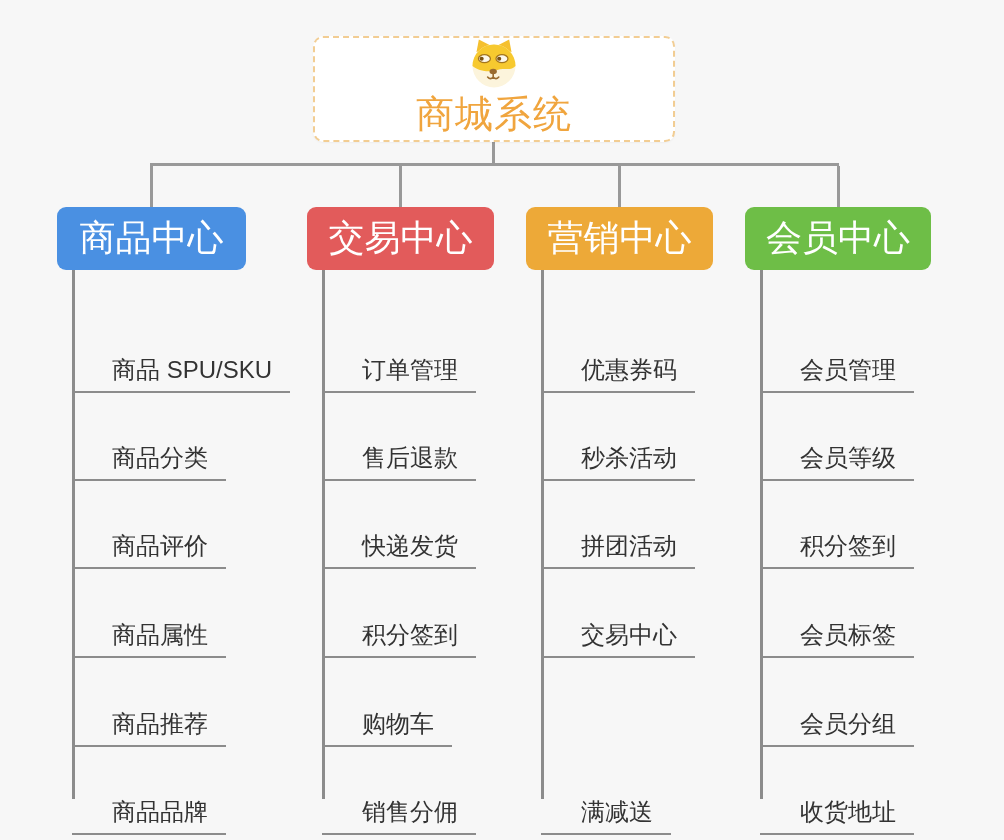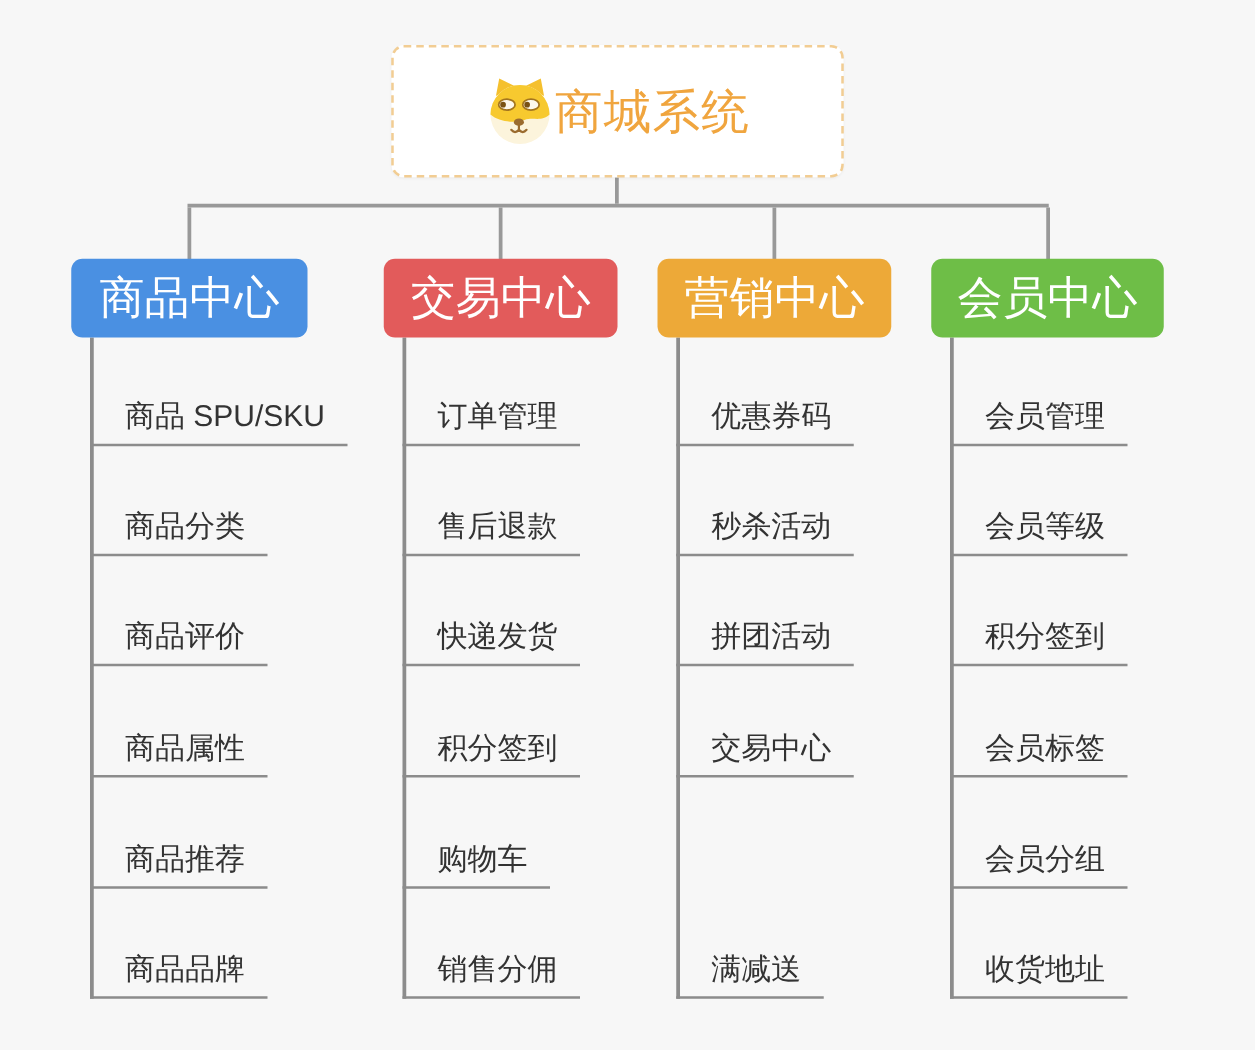--- a/index.html
+++ b/index.html
@@ -14,20 +14,21 @@
     background:#F7F7F7;
     overflow:hidden;
   }
   
   .root{
     position:absolute;left:313px;top:36px;width:362px;height:106px;
     background:#FFFFFF;border:2px dashed #F2CD93;border-radius:10px;
     box-sizing:border-box;
     display:flex;align-items:center;justify-content:center;
     box-shadow:0 1px 2px rgba(0,0,0,0.04);
+    flex-direction:column;
   }
   .root-title{
     font-size:38px;color:#F0A53E;letter-spacing:1px;white-space:nowrap;
   }
   
   .line{position:absolute;background:#999999;}
   .stem{left:492px;top:142px;width:3px;height:21px;}
   .bus{left:150px;top:163px;width:689px;height:3px;}
   .drop{top:166px;width:3px;height:42px;}
   .d0{left:150px}.d1{left:399px}.d2{left:618px}.d3{left:837px}
@@ -40,23 +41,23 @@
     display:flex;align-items:center;justify-content:center;
     white-space:nowrap;cursor:default;
   }
   .b0{left:57px;width:189px}
   .b1{left:307px;width:187px}
   .b2{left:526px;width:187px}
   .b3{left:745px;width:186px}
   
   .leaf{
     position:absolute;box-sizing:border-box;height:40px;line-height:34px;
-    padding:0 18px 4px 28px;
+    padding:0 18px 4px 40px;
     border-bottom:2px solid #8C8C8C;
-    font-size:24px;color:#333333;white-space:nowrap;
+    font-size:24px;color:#333333;white-space:nowrap;margin-top:36px;
   }
   .c0{left:72px}.c1{left:322px}.c2{left:541px}.c3{left:760px}
   .r0{top:317px}.r1{top:405px}.r2{top:493px}
   .r3{top:582px}.r4{top:671px}.r5{top:759px}
 </style>
 </head>
 <body>
 
 <div class="canvas">
 

